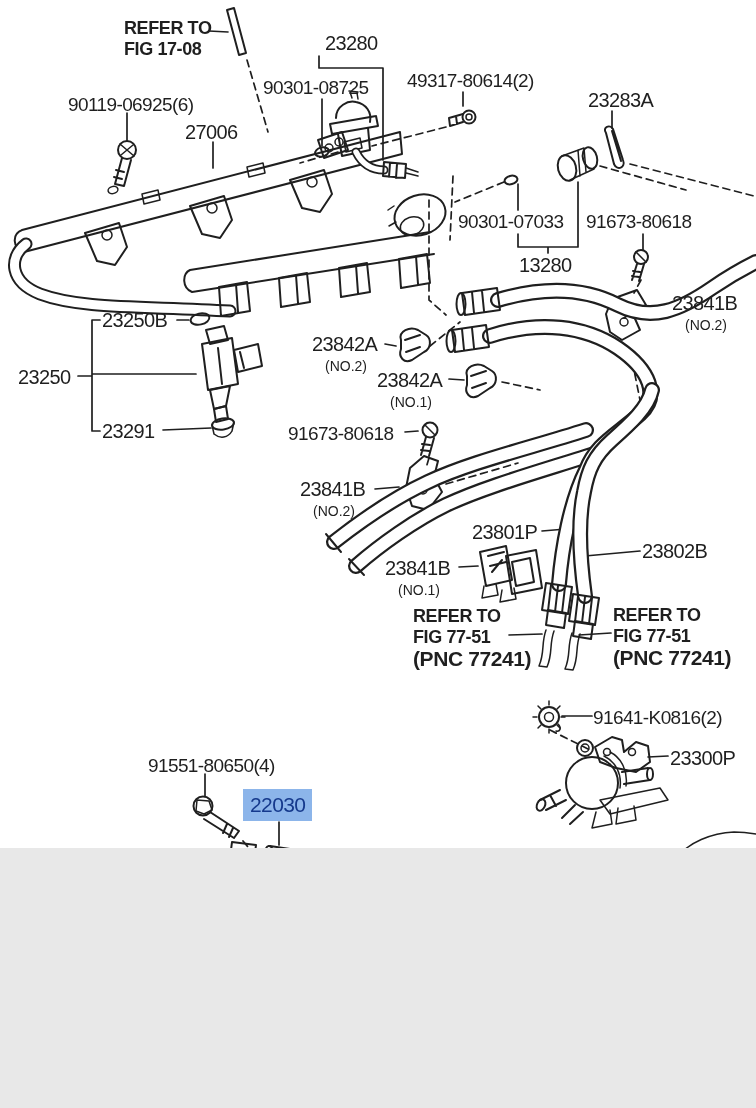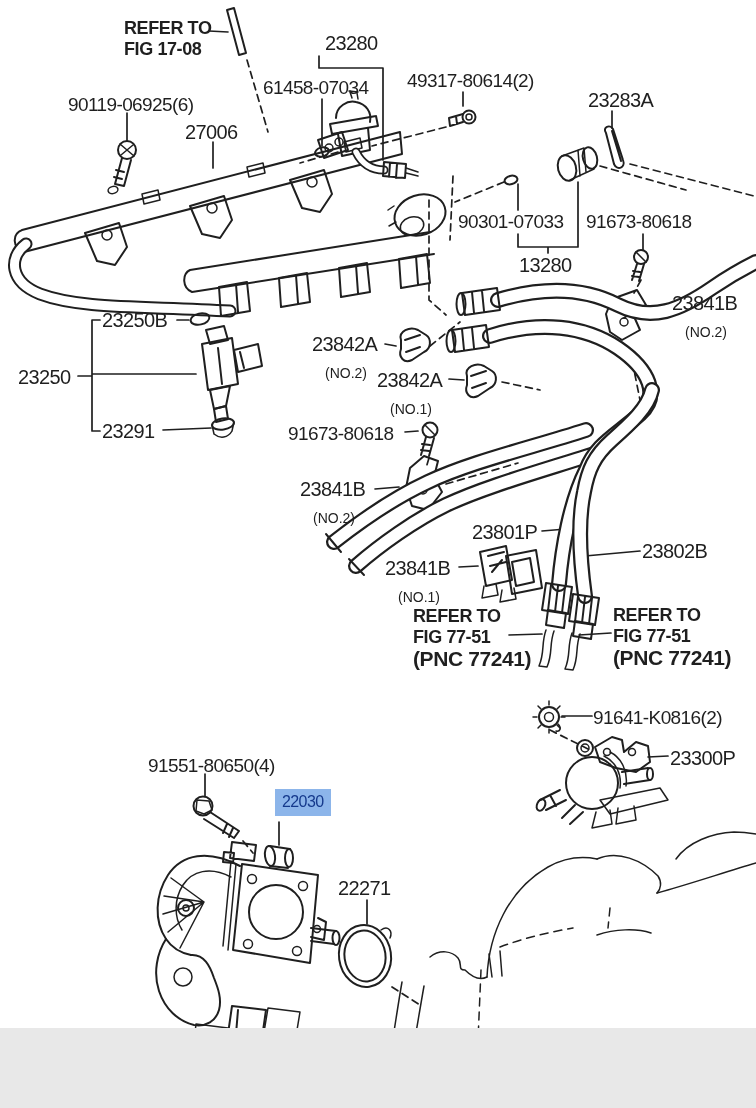--- a/index.html
+++ b/index.html
@@ -1,40 +1,40 @@
 <!DOCTYPE html>
 <html style="--line: #1f1f1f; --background: #ffffff; --highlight-bg: #8cb5ea; --highlight-text: #15398c;"><head>
 <meta charset="utf-8">
 <style>
   html,body{margin:0;padding:0;background:#e8e8e8;}
   .stage{
-    position:relative;width:756px;height:1028px;margin:0 auto;
+    position:relative;width:756px;height:848px;margin:0 auto;
     background:var(--background,#fff);
     font-family:"Liberation Sans", sans-serif;
     overflow:hidden;
   }
   svg.art{position:absolute;left:0;top:0;}
   .k{stroke:var(--line,#1f1f1f);fill:none;stroke-width:2;stroke-linecap:round;stroke-linejoin:round;}
   .tn{stroke-width:1.5;}
   .ld{stroke-width:1.7;}
   .dsh{stroke-width:1.7;stroke-dasharray:7 5;}
   .dsh2{stroke-width:1.5;stroke-dasharray:8 6;}
   .t16{stroke-width:16;} .t11w{stroke:#fff;stroke-width:11.5;}
   .t13{stroke-width:13;} .t9w{stroke:#fff;stroke-width:9;}
   .t9{stroke-width:9;} .t55w{stroke:#fff;stroke-width:5.5;}
   .fl{fill:var(--line,#1f1f1f);stroke:none;}
   .lbl{
     position:absolute;font-weight:400;font-size:20px;letter-spacing:-0.6px;
     color:var(--line,#1f1f1f);white-space:nowrap;line-height:1;
   }
   .lbl.code{font-size:19px;}
-  .lbl .sub{display:block;font-size:14px;letter-spacing:0;margin-top:12px;margin-left:13px;}
+  .lbl .sub{display:block;font-size:14px;letter-spacing:0;margin-top:5px;margin-left:13px;}
   .lbl.hl{
     background:var(--highlight-bg,#8cb5ea);color:var(--highlight-text,#15398c);
-    font-size:16px;padding:5px 7px 6px;margin-left:32px;
+    font-size:21px;padding:5px 7px 6px;
   }
   .note{
     position:absolute;font-weight:700;font-size:18px;letter-spacing:-0.4px;
     color:var(--line,#1f1f1f);line-height:21px;white-space:nowrap;
   }
   .note span{display:block;}
   .note .pnc{font-size:21px;}
   .footer{position:absolute;color:var(--line,#1f1f1f);white-space:nowrap;}
   .footer .jp{display:block;font-size:15px;font-weight:700;letter-spacing:1px;}
   .footer .en{display:block;font-size:14px;font-weight:700;margin-top:3px;}
@@ -317,21 +317,21 @@
 
     <polygon class="fl" points="8,1086 34,1063 32,1072 52,1066 55,1080 34,1082 36,1092"></polygon>
   </svg>
 
   <div class="note" style="left:124px;top:18px">
     <span>REFER TO</span>
     <span>FIG 17-08</span>
   </div>
 
   <div class="lbl" style="left:325px;top:33px">23280</div>
-  <div class="lbl code" style="left:263px;top:78px">61458-07034</div>
+  <div class="lbl code" style="left:263px;top:78px">90301-08725</div>
   <div class="lbl code" style="left:407px;top:71px">49317-80614(2)</div>
   <div class="lbl" style="left:588px;top:90px">23283A</div>
   <div class="lbl code" style="left:68px;top:95px">90119-06925(6)</div>
   <div class="lbl" style="left:185px;top:122px">27006</div>
 
   <div class="lbl code" style="left:458px;top:212px">90301-07033</div>
   <div class="lbl code" style="left:586px;top:212px">91673-80618</div>
   <div class="lbl" style="left:519px;top:255px">13280</div>
 
   <div class="lbl" style="left:672px;top:293px">

